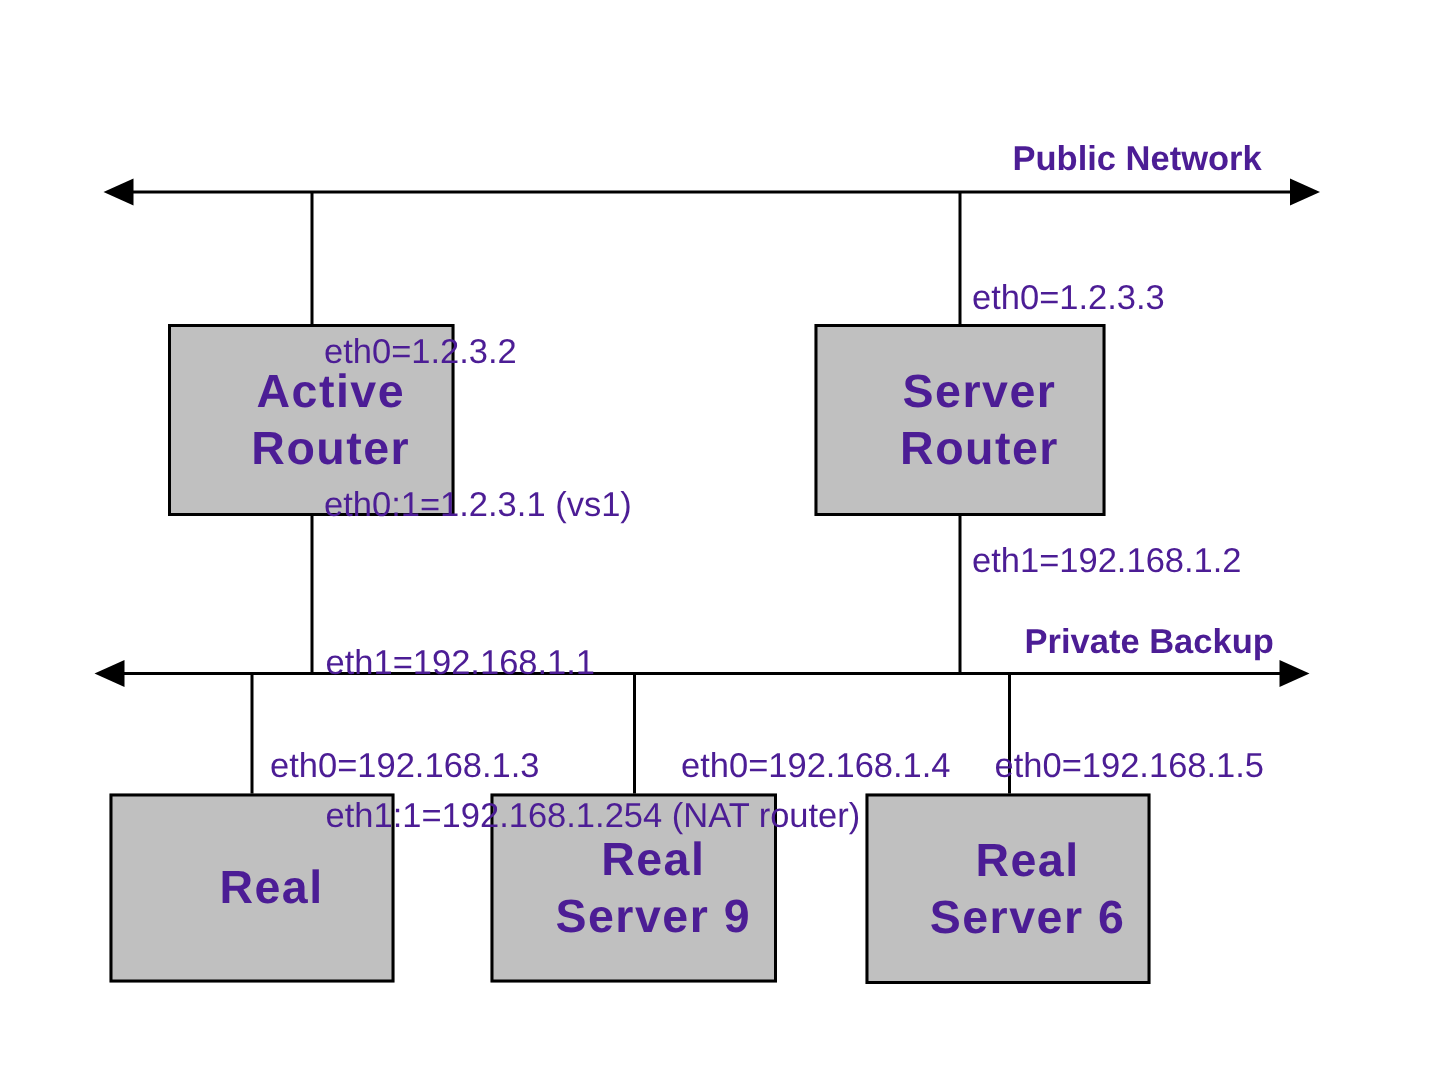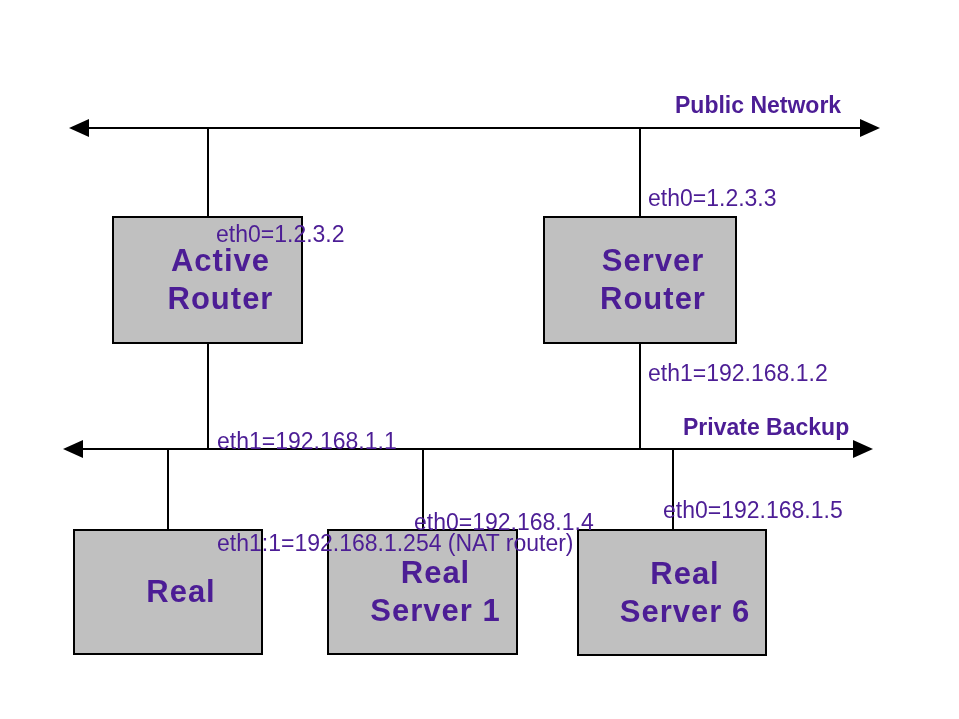--- a/index.html
+++ b/index.html
@@ -92,21 +92,21 @@
     font-weight: bold;
     white-space: pre;
   }
   .lbl-active-public   { left: 216px; top: 149px; }
   .lbl-backup-public   { left: 648px; top: 181px; }
   .lbl-active-private  { left: 217px; top: 356px; }
   .lbl-backup-private  { left: 648px; top: 356px; }
   .lbl-public-network  { left: 675px; top: 93px;  }
   .lbl-private-network { left: 683px; top: 415px; }
   .lbl-rs1 { left: 180px; top: 493px; }
-  .lbl-rs2 { left: 414px; top: 493px; margin-top: 12px; }
+  .lbl-rs2 { left: 454px; top: 493px; }
   .lbl-rs3 { left: 663px; top: 493px; }
 </style>
 </head>
 <body>
 
 <div class="canvas">
 
   <div class="hline public-line"></div>
   <div class="arrow left pub-arrow-left"></div>
   <div class="arrow right pub-arrow-right"></div>
@@ -132,32 +132,34 @@
   <div class="node box-backup">
     <span>Server</span>
     <span>Router</span>
   </div>
 
   <div class="node box-rs1">
     <span>Real</span>
   </div>
   <div class="node box-rs2">
     <span>Real</span>
-    <span>Server 1</span>
+    <span>Server 9</span>
   </div>
   <div class="node box-rs3">
     <span>Real</span>
     <span>Server 6</span>
   </div>
 
   <div class="iface lbl-active-public">
     <div>eth0=1.2.3.2</div>
+    <div>eth0:1=1.2.3.1 (vs1)</div>
   </div>
   <div class="iface lbl-backup-public">eth0=1.2.3.3</div>
   <div class="iface lbl-active-private">
     <div>eth1=192.168.1.1</div>
     <div>eth1:1=192.168.1.254 (NAT router)</div>
   </div>
   <div class="iface lbl-backup-private">eth1=192.168.1.2</div>
+  <div class="iface lbl-rs1">eth0=192.168.1.3</div>
   <div class="iface lbl-rs2">eth0=192.168.1.4</div>
   <div class="iface lbl-rs3">eth0=192.168.1.5</div>
 
 </div>
 
 </body></html>

